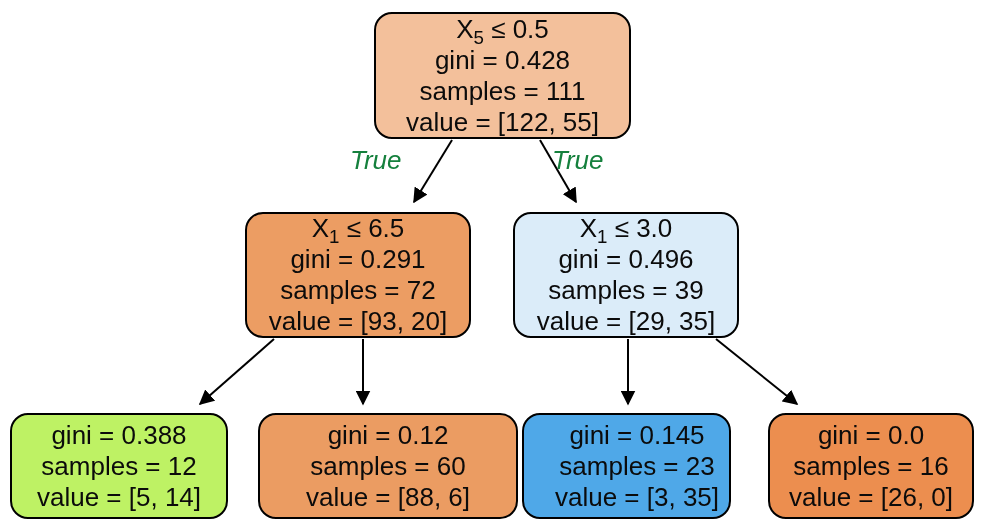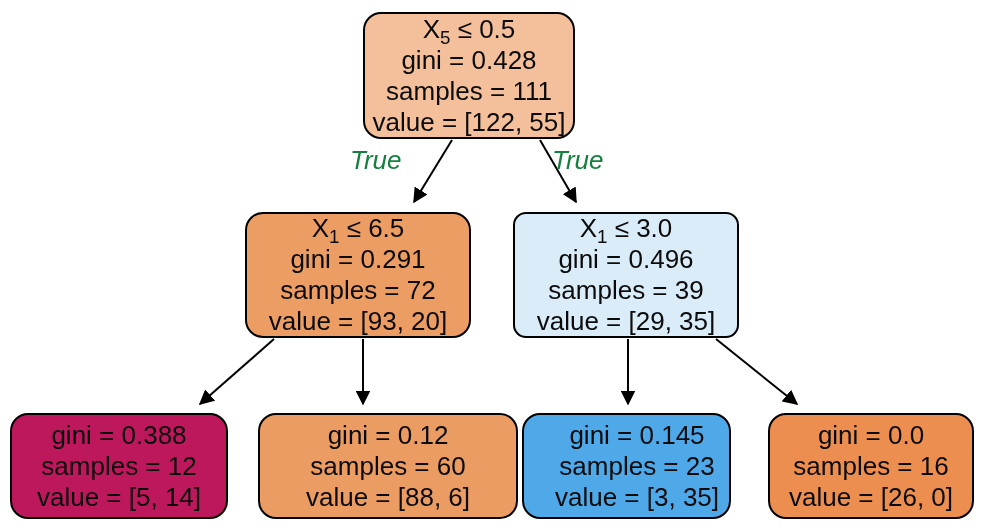--- a/index.html
+++ b/index.html
@@ -52,42 +52,42 @@
     <line x1="540" y1="140" x2="576" y2="202" stroke="#000000" stroke-width="2" marker-end="url(#arrow)"></line>
     <line x1="274" y1="339" x2="200" y2="404" stroke="#000000" stroke-width="2" marker-end="url(#arrow)"></line>
     <line x1="363" y1="339" x2="363" y2="404" stroke="#000000" stroke-width="2" marker-end="url(#arrow)"></line>
     <line x1="628" y1="339" x2="628" y2="404" stroke="#000000" stroke-width="2" marker-end="url(#arrow)"></line>
     <line x1="716" y1="339" x2="797" y2="404" stroke="#000000" stroke-width="2" marker-end="url(#arrow)"></line>
   </svg>
 
   <div class="edge-label" style="left:350px; top:145px;">True</div>
   <div class="edge-label" style="left:552px; top:145px;">True</div>
 
-  <div class="node" style="left: 363px; top: 12px; width: 212px; height: 127px; background-color: rgb(243, 192, 155);">
+  <div class="node" style="left: 374px; top: 12px; width: 257px; height: 127px; background-color: rgb(243, 192, 155);">
     <div class="line"><span>X</span><sub>5</sub><span> ≤ 0.5</span></div>
     <div class="line">gini = 0.428</div>
     <div class="line">samples = 111</div>
     <div class="line">value = [122, 55]</div>
   </div>
 
   <div class="node" style="left: 245px; top: 212px; width: 226px; height: 126px; background-color: rgb(236, 157, 99);">
     <div class="line"><span>X</span><sub>1</sub><span> ≤ 6.5</span></div>
     <div class="line">gini = 0.291</div>
     <div class="line">samples = 72</div>
     <div class="line">value = [93, 20]</div>
   </div>
 
-  <div class="node" style="left: 513px; top: 212px; width: 226px; height: 126px; background-color: rgb(219, 236, 249); border-radius: 13px;">
+  <div class="node" style="left: 513px; top: 212px; width: 226px; height: 126px; background-color: rgb(219, 236, 249);">
     <div class="line"><span>X</span><sub>1</sub><span> ≤ 3.0</span></div>
     <div class="line">gini = 0.496</div>
     <div class="line">samples = 39</div>
     <div class="line">value = [29, 35]</div>
   </div>
 
-  <div class="node" style="left: 10px; top: 413px; width: 218px; height: 106px; background-color: #be185d;">
+  <div class="node" style="left: 10px; top: 413px; width: 218px; height: 106px; background-color: #bef264;">
     <div class="line">gini = 0.388</div>
     <div class="line">samples = 12</div>
     <div class="line">value = [5, 14]</div>
   </div>
 
   <div class="node" style="left: 258px; top: 413px; width: 260px; height: 106px; background-color: rgb(235, 156, 98);">
     <div class="line">gini = 0.12</div>
     <div class="line">samples = 60</div>
     <div class="line">value = [88, 6]</div>
   </div>

